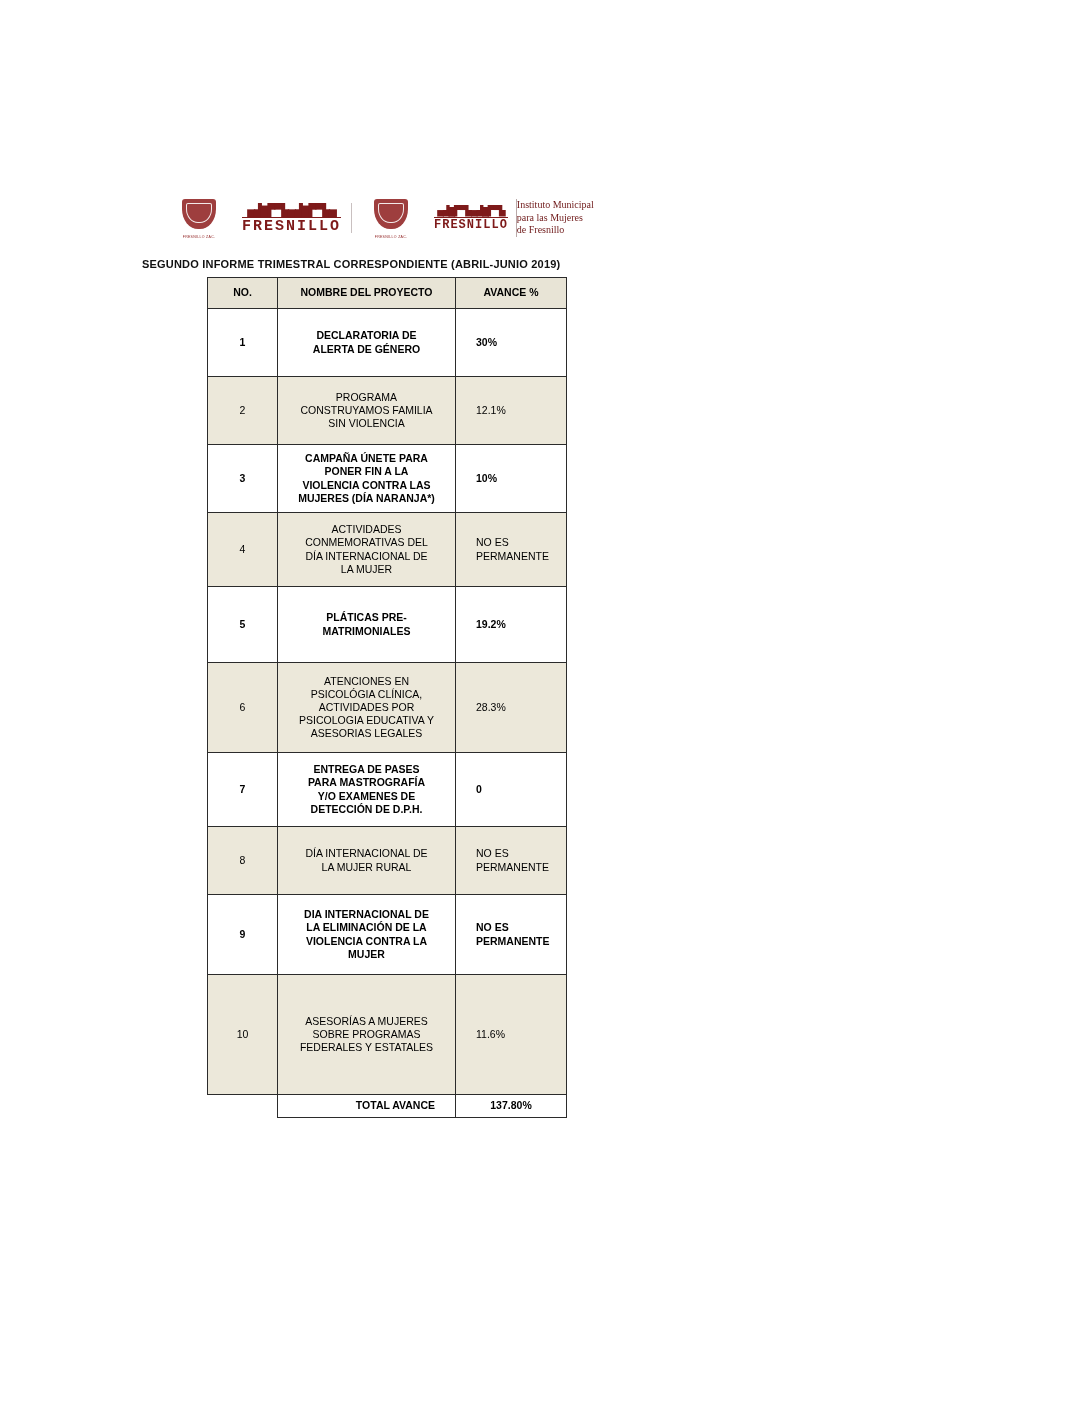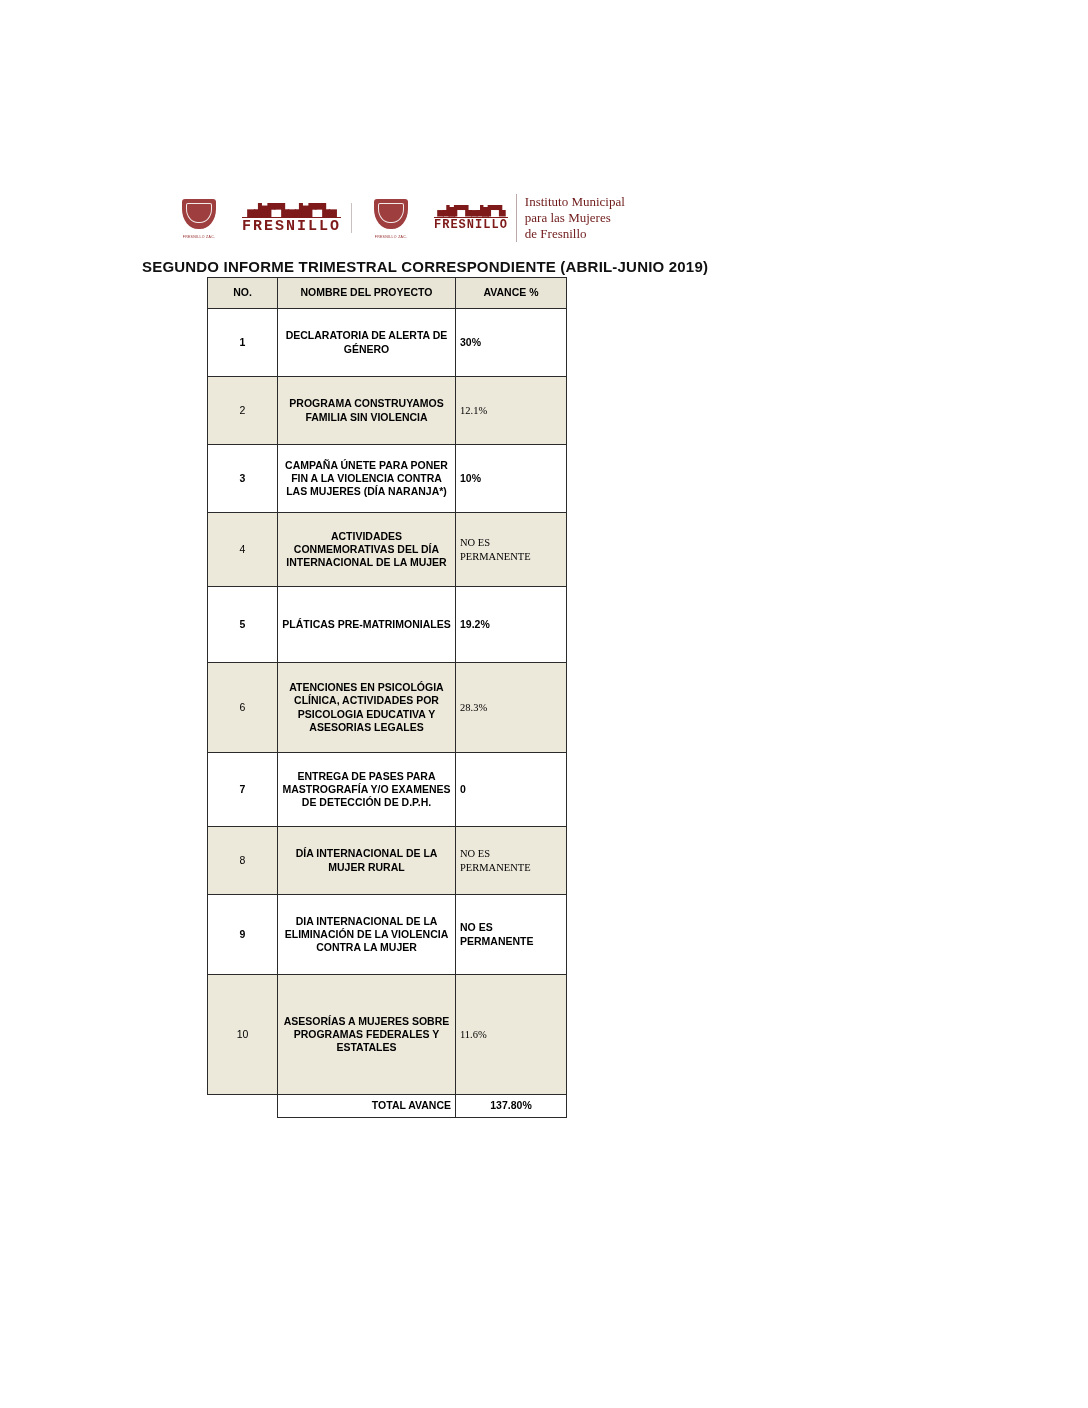--- a/index.html
+++ b/index.html
@@ -95,51 +95,51 @@
     height: 30px;
     background: #c9c0c0;
     margin: 0 10px;
   }
 
   .inst-block {
     margin-left: 8px;
     line-height: 1.25;
     color: #6f1a1a;
     font-family: "Liberation Serif", serif;
-    font-size: 13px;
+    font-size: 10px;
     border-left: 1px solid #b9a9a9;
-    padding-left: 8px;
+    padding-left: 0;
   }
   .inst-block span { display: block; white-space: nowrap; }
 
   
   .doc-title {
     position: absolute;
     left: 142px;
     top: 258px;
-    font-size: 15px;
+    font-size: 11px;
     font-weight: bold;
     letter-spacing: .2px;
     color: #111;
     white-space: nowrap;
   }
 
   
   table.report {
     position: absolute;
     left: 207px;
     top: 277px;
     border-collapse: collapse;
     width: 359px;
     table-layout: fixed;
   }
   table.report td, table.report th {
     border: 1px solid #2b2b2b;
     vertical-align: middle;
-    padding: 4px 4px;
+    padding: 4px 20px;
     font-size: 10.5px;
     line-height: 1.25;
   }
   thead th {
     background: #e8e4d6;
     text-align: center;
     font-weight: bold;
     font-size: 11px;
     height: 22px;
     padding: 5px 4px;
@@ -156,24 +156,24 @@
   td.name {
     text-align: center;
     font-weight: bold;
     text-transform: uppercase;
   }
   td.adv {
     font-weight: bold;
   }
   tr.shade td {
     background: #ece8da;
-    font-weight: bold;
+    font-weight: normal;
   }
   tr.shade td.no { font-weight: normal; }
-  tr.shade td.adv { font-weight: normal; font-family: Liberation Serif, serif; }
+  tr.shade td.adv { font-weight: normal; }
 
   tfoot td {
     font-size: 10px;
     font-weight: bold;
     padding: 2px 6px;
     height: 14px;
   }
   tfoot td.blank {
     border: none;
     background: transparent;

